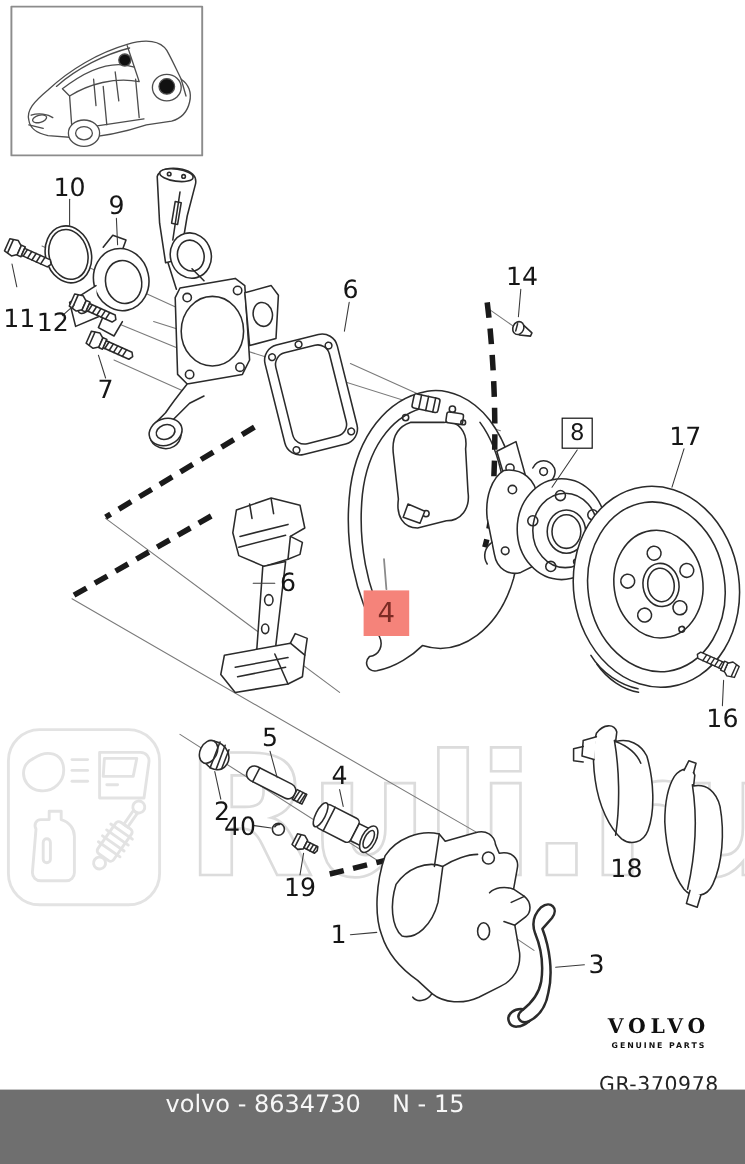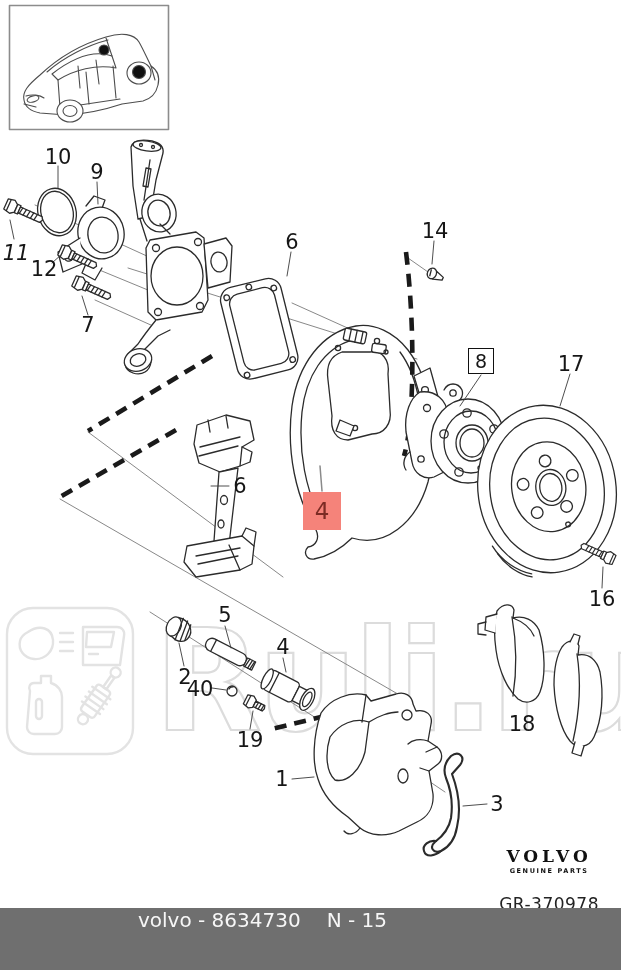--- a/index.html
+++ b/index.html
@@ -367,21 +367,21 @@
       <div class="part-label plain" style="left: 282px; top: 779px;">1</div>
       <div class="part-label plain" style="left: 185px; top: 677px;">2</div>
       <div class="part-label plain" style="left: 497px; top: 804px;">3</div>
       <div class="part-label plain" style="left: 283px; top: 647px;">4</div>
       <div class="part-label plain" style="left: 225px; top: 615px;">5</div>
       <div class="part-label plain" style="left: 240px; top: 486px;">6</div>
       <div class="part-label plain" style="left: 88px; top: 325px;">7</div>
       <div class="part-label boxed" style="left: 481px; top: 361px;">8</div>
       <div class="part-label plain" style="left: 97px; top: 172px;">9</div>
       <div class="part-label plain" style="left: 58px; top: 157px;">10</div>
-      <div class="part-label plain" style="left: 16px; top: 253px; font-style: italic;">11</div>
+      <div class="part-label plain" style="left: 16px; top: 266px;">11</div>
       <div class="part-label plain" style="left: 44px; top: 269px;">12</div>
       <div class="part-label plain" style="left: 292px; top: 242px;">6</div>
       <div class="part-label plain" style="left: 435px; top: 231px; text-align: center;">14</div>
       <div class="part-label highlight" style="left: 322px; top: 511px;">4</div>
       <div class="part-label plain" style="left: 602px; top: 599px;">16</div>
       <div class="part-label plain" style="left: 571px; top: 364px;">17</div>
       <div class="part-label plain" style="left: 522px; top: 724px;">18</div>
       <div class="part-label plain" style="left: 250px; top: 740px;">19</div>
       <div class="part-label plain" style="left: 200px; top: 689px;">40</div>
     </div>

